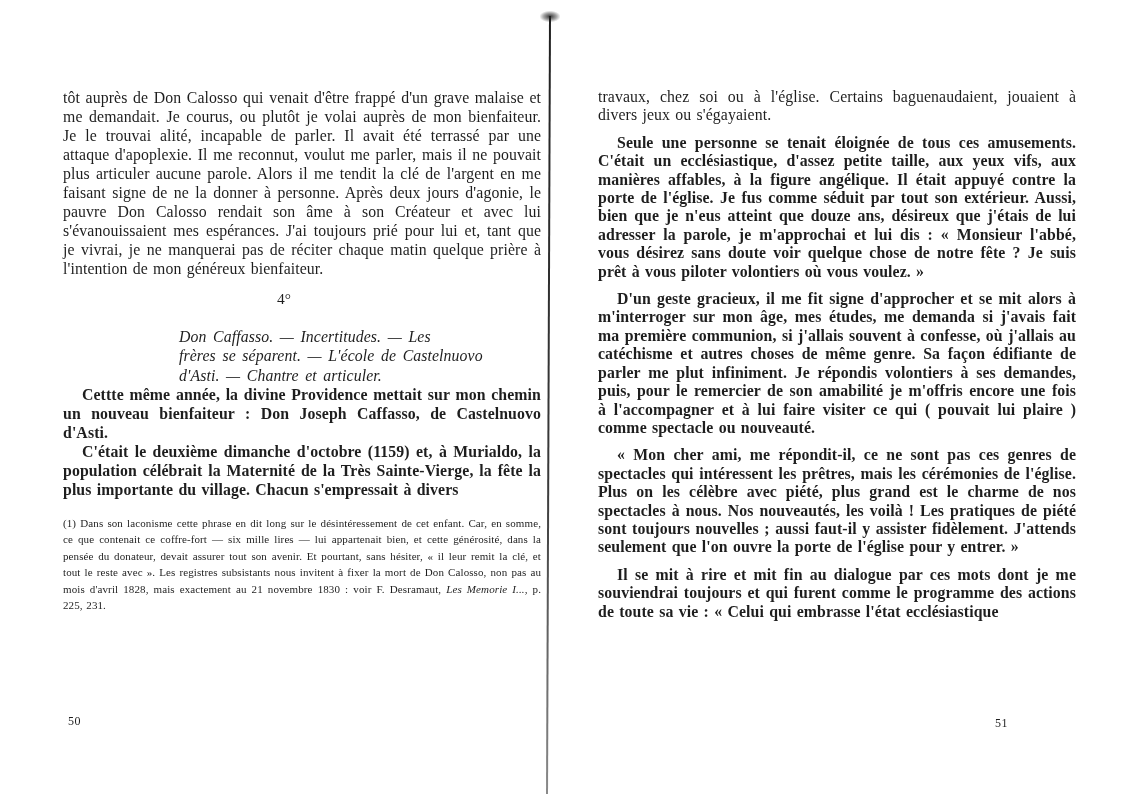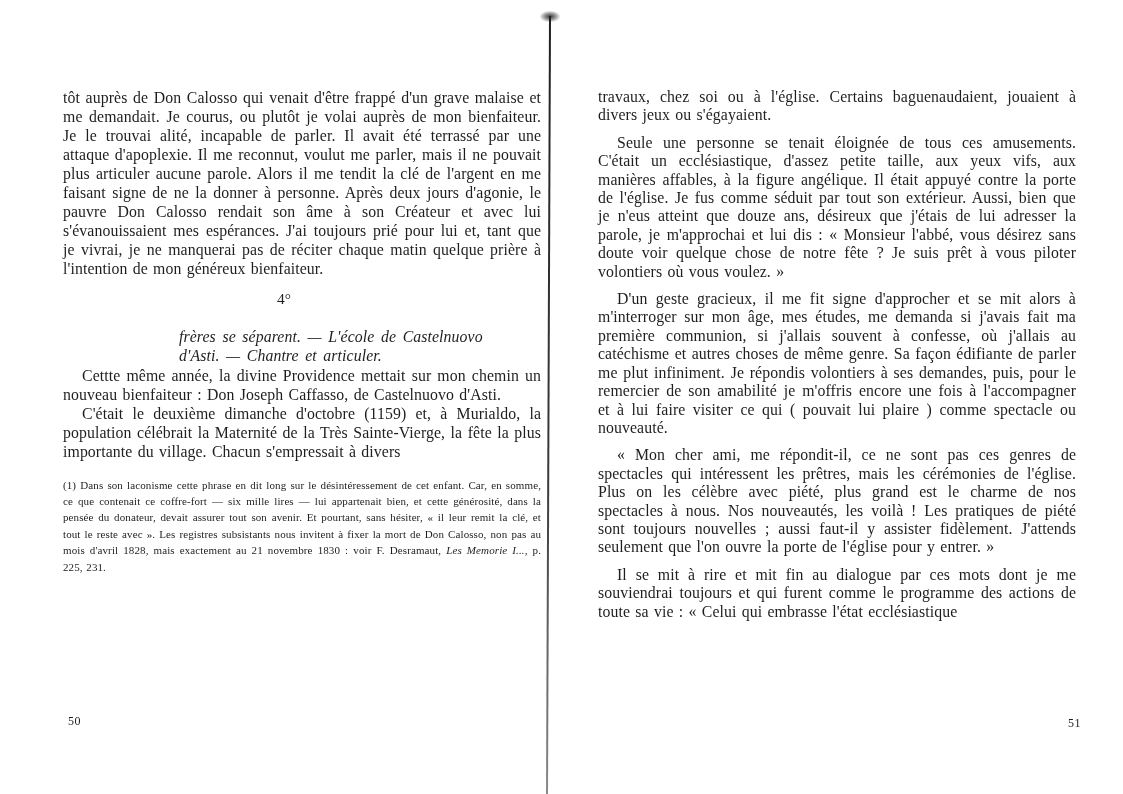--- a/index.html
+++ b/index.html
@@ -25,21 +25,21 @@
     font-size: 15.8px;
     line-height: 19px;
     text-align: justify;
     letter-spacing: 0.1px;
     word-spacing: 1.2px;
   }
   .page-col.left  { left: 63px; }
   .page-col.right { left: 598px; line-height: 18.4px; }
 
   p.body-par { margin: 0; }
-  p.body-par.indent { text-indent: 19px; }
+  p.body-par.indent { text-indent: 19px; font-weight: bold; }
   .page-col.right p.body-par + p.body-par { margin-top: 9px; }
 
   .section-number {
     margin-top: 11px;
     text-align: center;
     font-size: 15.5px;
     transform: translateX(-18px);
   }
   .section-subtitle {
     margin-top: 19px;
@@ -59,21 +59,21 @@
   }
   .footnote .italic-title { font-style: italic; }
 
   .page-number {
     position: absolute;
     font-size: 12px;
     letter-spacing: 0.5px;
     text-align: center;
   }
   .page-number.pn-left  { left: 68px;  top: 714px; }
-  .page-number.pn-right { left: 1068px; top: 716px; }
+  .page-number.pn-right { left: 995px; top: 716px; }
 
   .gutter-line {
     position: absolute;
     left: 549px;
     top: 16px;
     width: 1.6px;
     height: 778px;
     background: linear-gradient(to bottom,
       #1f1f1f 0%, #2e2e2e 30%, #3a3a3a 60%, #6d6d6d 85%, #8a8a8a 100%);
     transform: rotate(0.22deg);
@@ -96,20 +96,21 @@
 
   <div class="gutter-top-smudge"></div>
   <div class="gutter-line"></div>
 
   <div class="page-col left">
     <p class="body-par">tôt auprès de Don Calosso qui venait d'être frappé d'un grave malaise et me demandait. Je courus, ou plutôt je volai auprès de mon bienfaiteur. Je le trouvai alité, incapable de parler. Il avait été terrassé par une attaque d'apoplexie. Il me reconnut, voulut me parler, mais il ne pouvait plus articuler aucune parole. Alors il me tendit la clé de l'argent en me faisant signe de ne la donner à personne. Après deux jours d'agonie, le pauvre Don Calosso rendait son âme à son Créateur et avec lui s'évanouissaient mes espérances. J'ai toujours prié pour lui et, tant que je vivrai, je ne manquerai pas de réciter chaque matin quelque prière à l'intention de mon généreux bienfaiteur.</p>
 
     <div class="section-number">4°</div>
 
     <div class="section-subtitle">
+      <div>Don Caffasso. — Incertitudes. — Les</div>
       <div>frères se séparent. — L'école de Castelnuovo</div>
       <div>d'Asti. — Chantre et articuler.</div>
     </div>
 
     <p class="body-par indent after-section">Cettte même année, la divine Providence mettait sur mon chemin un nouveau bienfaiteur : Don Joseph Caffasso, de Castelnuovo d'Asti.</p>
     <p class="body-par indent">C'était le deuxième dimanche d'octobre (1159) et, à Murialdo, la population célébrait la Maternité de la Très Sainte-Vierge, la fête la plus importante du village. Chacun s'empressait à divers</p>
 
     <div class="footnote"><span>(1) Dans son laconisme cette phrase en dit long sur le désintéressement de cet enfant. Car, en somme, ce que contenait ce coffre-fort — six mille lires — lui appartenait bien, et cette générosité, dans la pensée du donateur, devait assurer tout son avenir. Et pourtant, sans hésiter, « il leur remit la clé, et tout le reste avec ». Les registres subsistants nous invitent à fixer la mort de Don Calosso, non pas au mois d'avril 1828, mais exactement au 21 novembre 1830 : voir F. Desramaut, </span><span class="italic-title">Les Memorie I...</span><span>, p. 225, 231.</span></div>
   </div>
 

